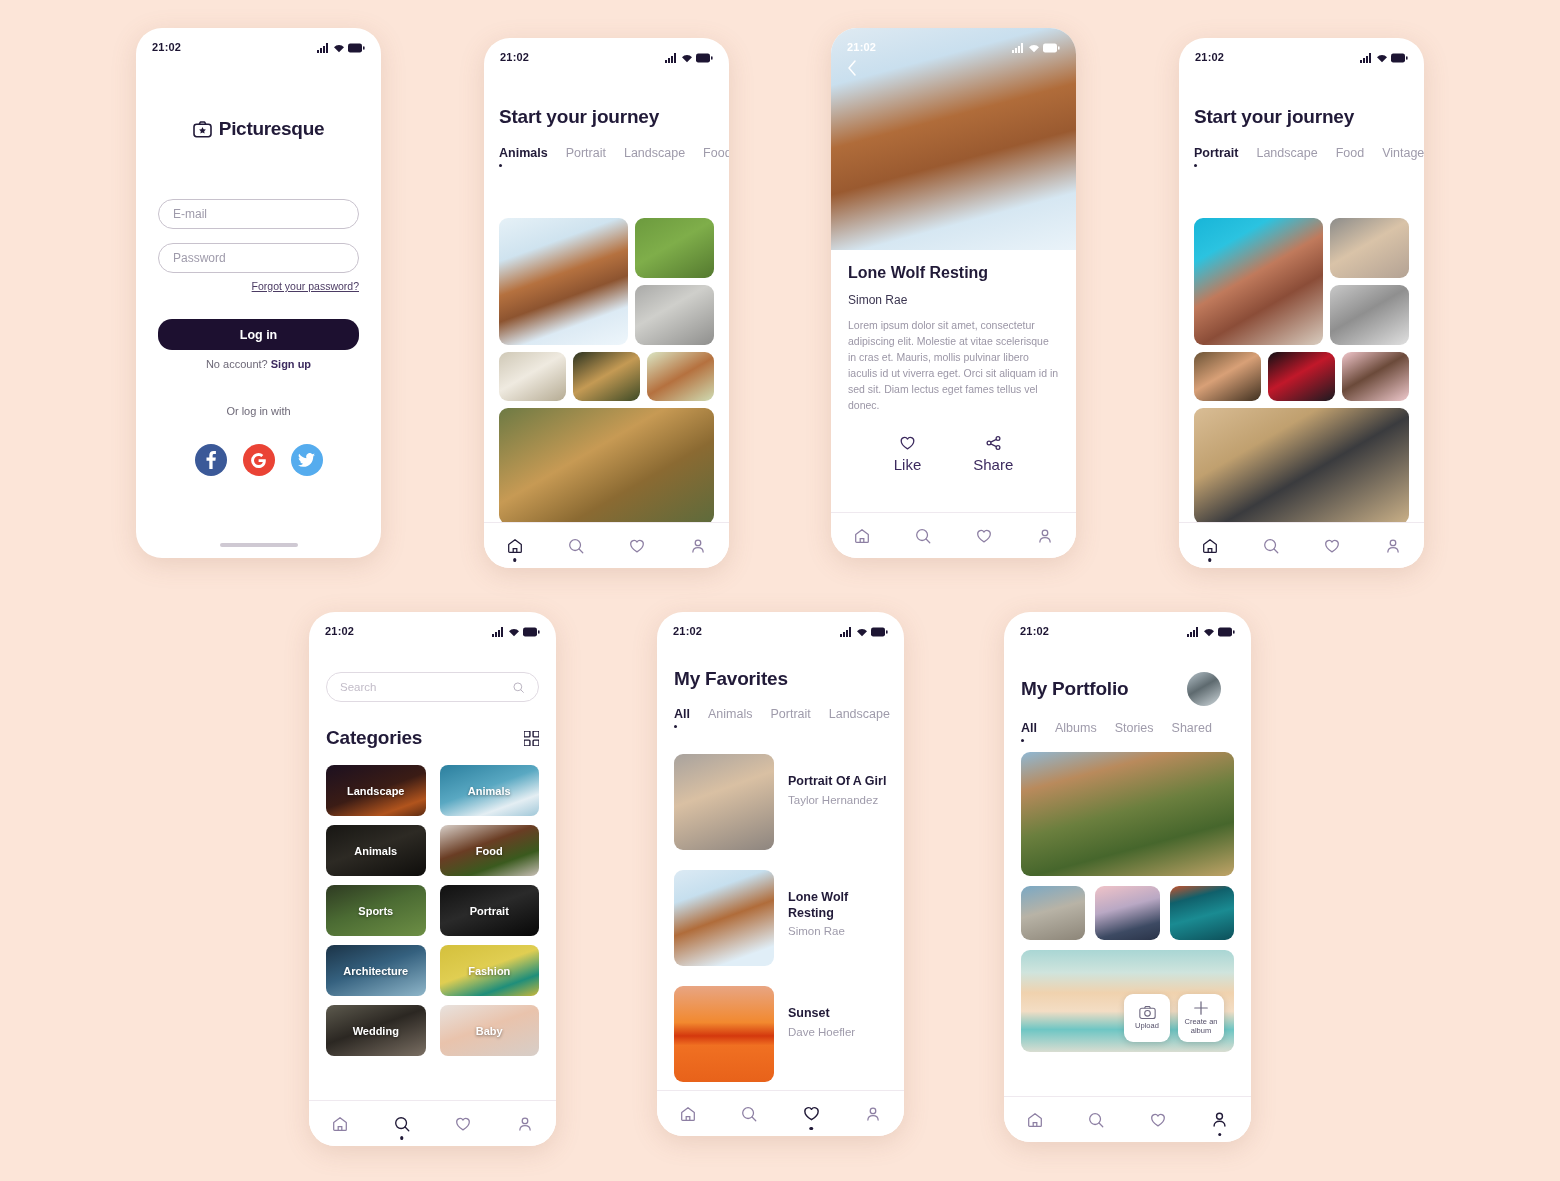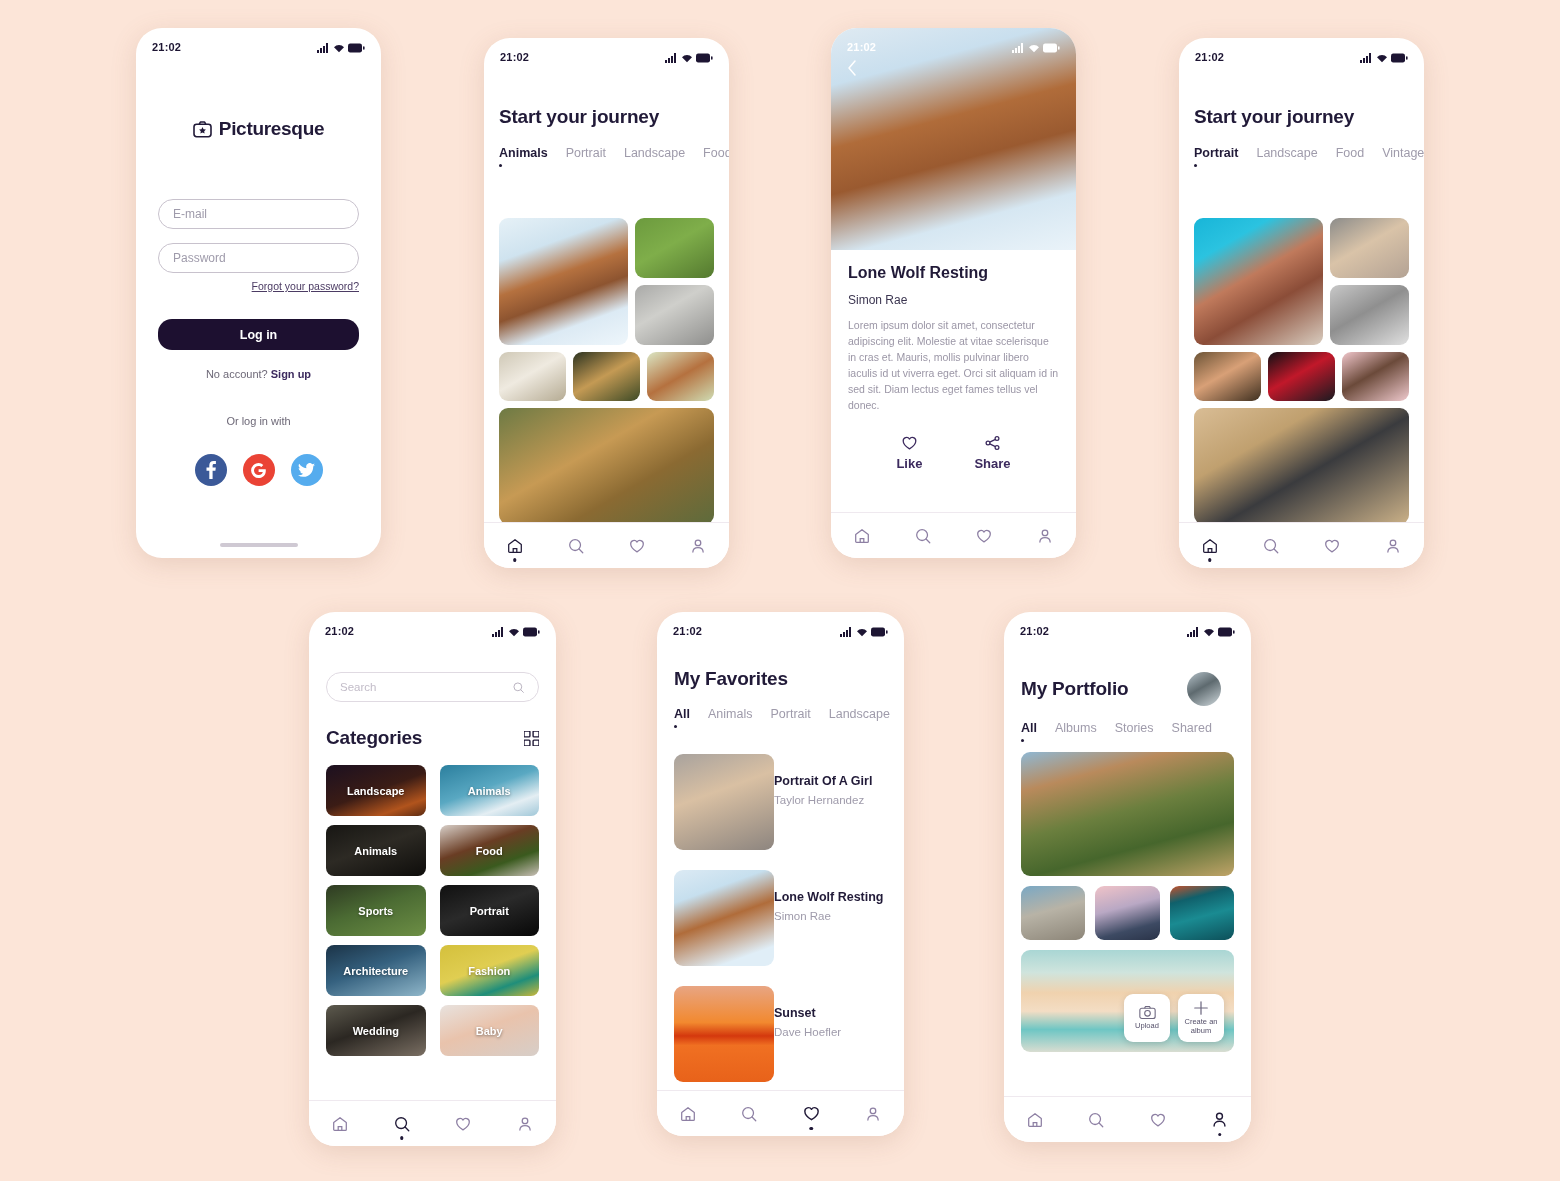--- a/index.html
+++ b/index.html
@@ -113,21 +113,21 @@
   .cat-tile {
     height: 51px; border-radius: 8px; position: relative; overflow: hidden;
     display: flex; align-items: center; justify-content: center;
   }
   .cat-tile span {
     position: relative; z-index: 2; color: #fff; font-size: 11px;
     font-weight: bold; text-shadow: 0 1px 3px rgba(0,0,0,.45);
   }
 
   
-  .fav-item { display: flex; gap: 0; align-items: flex-start; padding: 10px 0; }
+  .fav-item { display: flex; gap: 14px; align-items: flex-start; padding: 10px 0; }
   .fav-thumb { width: 100px; height: 96px; border-radius: 9px; flex: none; }
   .fav-title { font-size: 12.5px; font-weight: bold; color: #211a38; line-height: 1.25; }
   .fav-author { font-size: 11.5px; color: #9f9bab; margin-top: 4px; }
 
   
   .avatar { width: 34px; height: 34px; border-radius: 50%; }
   .fab-row { position: absolute; right: 10px; bottom: 10px; display: flex; gap: 8px; }
   .fab {
     width: 46px; height: 48px; border-radius: 9px; background: #fff;
     display: flex; flex-direction: column; align-items: center; justify-content: center;
@@ -135,21 +135,21 @@
   }
   .fab span { font-size: 7.5px; color: #55506a; text-align: center; line-height: 1.15; }
 
   
   .detail-body { padding: 14px 17px 0 17px; }
   .detail-title { font-size: 16px; font-weight: bold; color: #211a38; }
   .detail-author { font-size: 12px; color: #3b3550; margin-top: 11px; }
   .detail-desc { font-size: 10.5px; line-height: 1.52; color: #9b96a6; margin-top: 11px; }
   .actions { display: flex; justify-content: center; gap: 52px; margin-top: 20px; }
   .action { display: flex; flex-direction: column; align-items: center; gap: 4px; }
-  .action span { font-size: 13px; color: #3c2a5e; font-weight: 700; }
+  .action span { font-size: 15px; color: #3c2a5e; font-weight: 400; }
   .backbtn { position: absolute; top: 30px; left: 14px; }
 </style>
 </head>
 <body>
 
 <div class="canvas">
 
   <div class="phone" style="left:136px; top:28px; width:245px; height:530px;">
     <div class="screen">
 
@@ -187,21 +187,21 @@
         </div>
         <div style="margin-top:14px;">
           <input class="field" type="password" placeholder="Password" style="">
         </div>
         <a class="link-right" href="#">Forgot your password?</a>
 
         <div style="margin-top:27px;">
           <button class="btn-primary">Log in</button>
         </div>
 
-        <div class="muted-center" style="margin-top:18px;">
+        <div class="muted-center" style="margin-top:8px;">
           <span>No account?</span>
           <a href="#" class="accent" style="text-decoration:none;">Sign up</a>
         </div>
 
         <div class="muted-center" style="margin-top:35px;">Or log in with</div>
 
         <div class="social-row" style="margin-top:27px;">
           <div class="social" style="background:#3b5998;">
             <svg width="10" height="18" viewBox="0 0 10 18">
                 <path d="M6.6 18V9.8h2.8l.4-3.2H6.6V4.5c0-.9.3-1.6 1.6-1.6h1.7V0C9.6 0 8.6 0 7.5 0 5 0 3.3 1.5 3.3 4.2v2.4H.5v3.2h2.8V18z" fill="#fff"></path>

